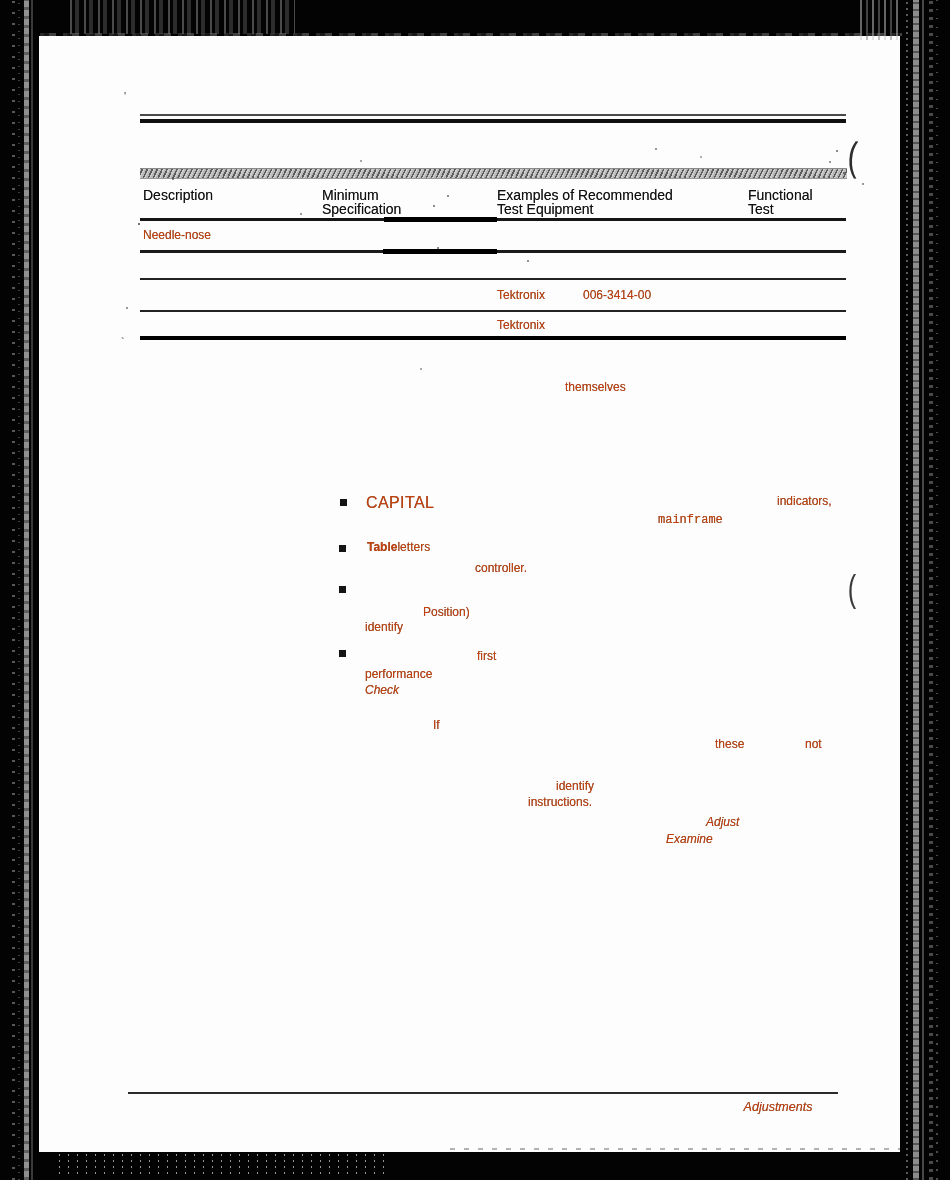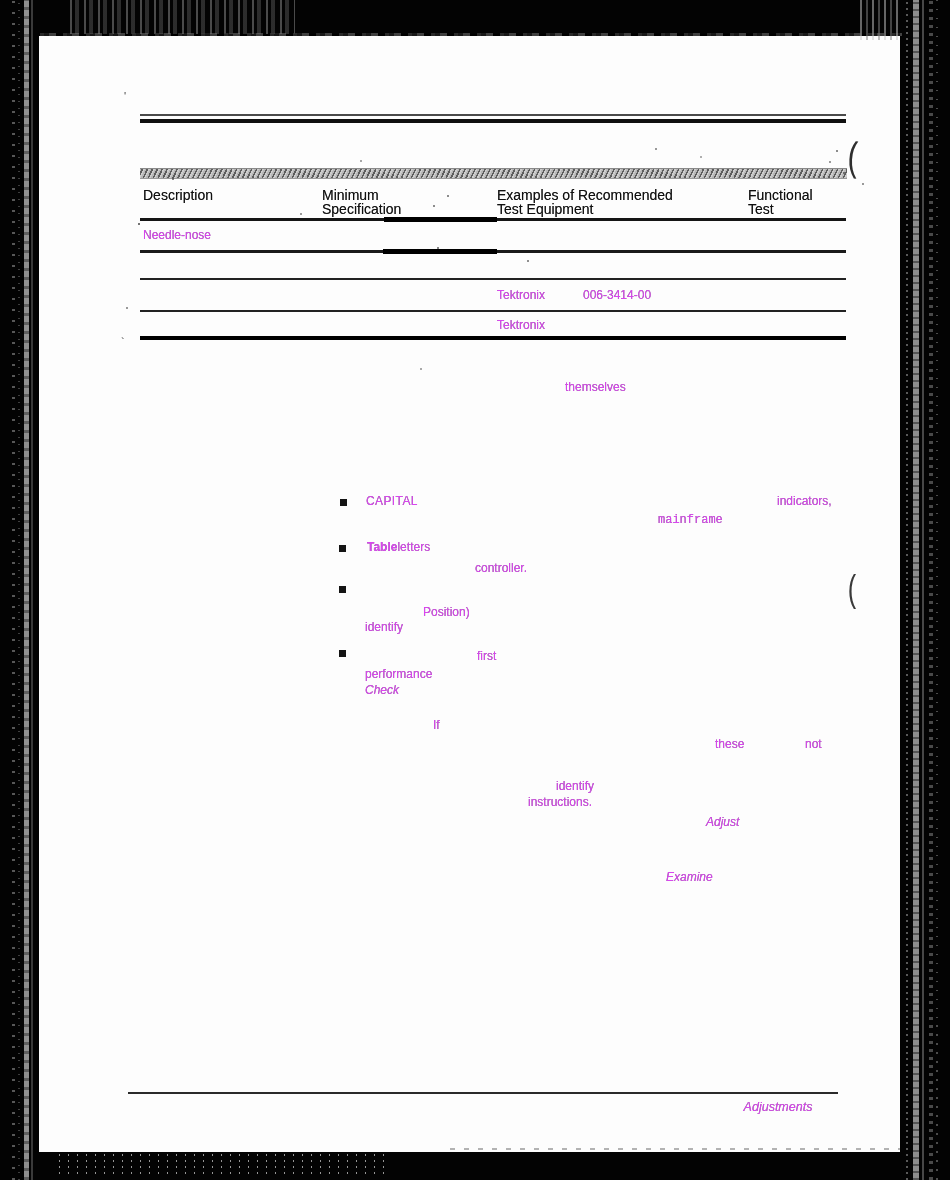--- a/index.html
+++ b/index.html
@@ -2,21 +2,21 @@
 <html><head>
 <meta charset="utf-8">
 <style>
   html,body{margin:0;padding:0;}
   body{
     width:950px;height:1180px;position:relative;background:#000;
     font-family:"Liberation Sans", sans-serif;color:#1b1b1b;overflow:hidden;
   }
   .page{position:absolute;left:38px;top:36px;width:864px;height:1116px;background:#fdfdfd;z-index:1;}
   .content{position:absolute;left:0;top:0;width:950px;height:1180px;z-index:2;}
-  .t{position:absolute;white-space:nowrap;font-size:12px;color:#d946ef;text-shadow:0 0 .4px rgba(0,0,0,.55);}
+  .t{position:absolute;white-space:nowrap;font-size:12px;color:#c2410c;text-shadow:0 0 .4px rgba(0,0,0,.55);}
   .b{font-weight:700;}
   .i{font-style:italic;}
   .rule{position:absolute;background:#151515;}
   .sq{position:absolute;width:7px;height:7px;background:#141414;}
   .speck{position:absolute;border-radius:50%;}
   .caption-wrap{position:absolute;left:140px;top:146px;width:706px;text-align:center;}
   .caption-wrap span{font-size:13px;font-style:italic;}
   .hatch{
     position:absolute;left:140px;top:168px;width:707px;height:9px;
     background:repeating-linear-gradient(115deg,#b7b7b7 0 1.5px,#5c5c5c 1.5px 3px,#cdcdcd 3px 4.5px);
@@ -101,21 +101,21 @@
 
   <div class="t cell" style="left:497px;top:318px;">Tektronix</div>
   <div class="rule" style="left:140px;top:336px;width:706px;height:3.5px;background:#000;"></div>
 
   <div class="paren paren-top">(</div>
   <div class="paren paren-mid">(</div>
 
   <div class="t" style="left:565px;top:380px;">themselves</div>
 
   <div class="sq" style="left:340px;top:499px;"></div>
-  <div class="t" style="left:366px;top:494px;font-size:12px;letter-spacing:.4px;">CAPITAL</div>
+  <div class="t" style="left:366px;top:494px;font-size:16px;letter-spacing:.4px;">CAPITAL</div>
   <div class="t" style="left:777px;top:494px;">indicators,</div>
   <div class="t" style="left:658px;top:513px;font-family:Liberation Mono, monospace;">mainframe</div>
 
   <div class="sq" style="left:339px;top:545px;"></div>
   <div class="t" style="left:367px;top:540px;"><span class="b">Table</span><span>letters</span></div>
   <div class="t" style="left:475px;top:561px;">controller.</div>
 
   <div class="sq" style="left:339px;top:586px;"></div>
   <div class="t" style="left:423px;top:605px;">Position)</div>
   <div class="t" style="left:365px;top:620px;">identify</div>
@@ -125,21 +125,21 @@
   <div class="t" style="left:365px;top:667px;">performance</div>
   <div class="t i" style="left:365px;top:683px;">Check</div>
 
   <div class="t" style="left:433px;top:718px;">If</div>
   <div class="t" style="left:715px;top:737px;">these</div>
   <div class="t" style="left:805px;top:737px;">not</div>
 
   <div class="t" style="left:556px;top:779px;">identify</div>
   <div class="t" style="left:528px;top:795px;">instructions.</div>
   <div class="t i" style="left:706px;top:815px;">Adjust</div>
-  <div class="t i" style="left:666px;top:832px;margin-top:38px;">Examine</div>
+  <div class="t i" style="left:666px;top:832px;">Examine</div>
 
   <div class="rule" style="left:128px;top:1092px;width:710px;height:1.5px;background:#2a2a2a;"></div>
   <div class="t i" style="left:718px;top:1100px;width:120px;text-align:center;font-size:12.5px;">Adjustments</div>
 
   <div class="speck" style="left:360px;top:160px;width:2px;height:2px;background:#8a8a8a;"></div>
   <div class="speck" style="left:655px;top:148px;width:2px;height:2px;background:#777;"></div>
   <div class="speck" style="left:700px;top:156px;width:2px;height:1.5px;background:#999;"></div>
   <div class="speck" style="left:836px;top:150px;width:2px;height:2px;background:#666;"></div>
   <div class="speck" style="left:829px;top:161px;width:1.5px;height:1.5px;background:#888;"></div>
   <div class="speck" style="left:843px;top:172px;width:2px;height:2px;background:#555;"></div>

